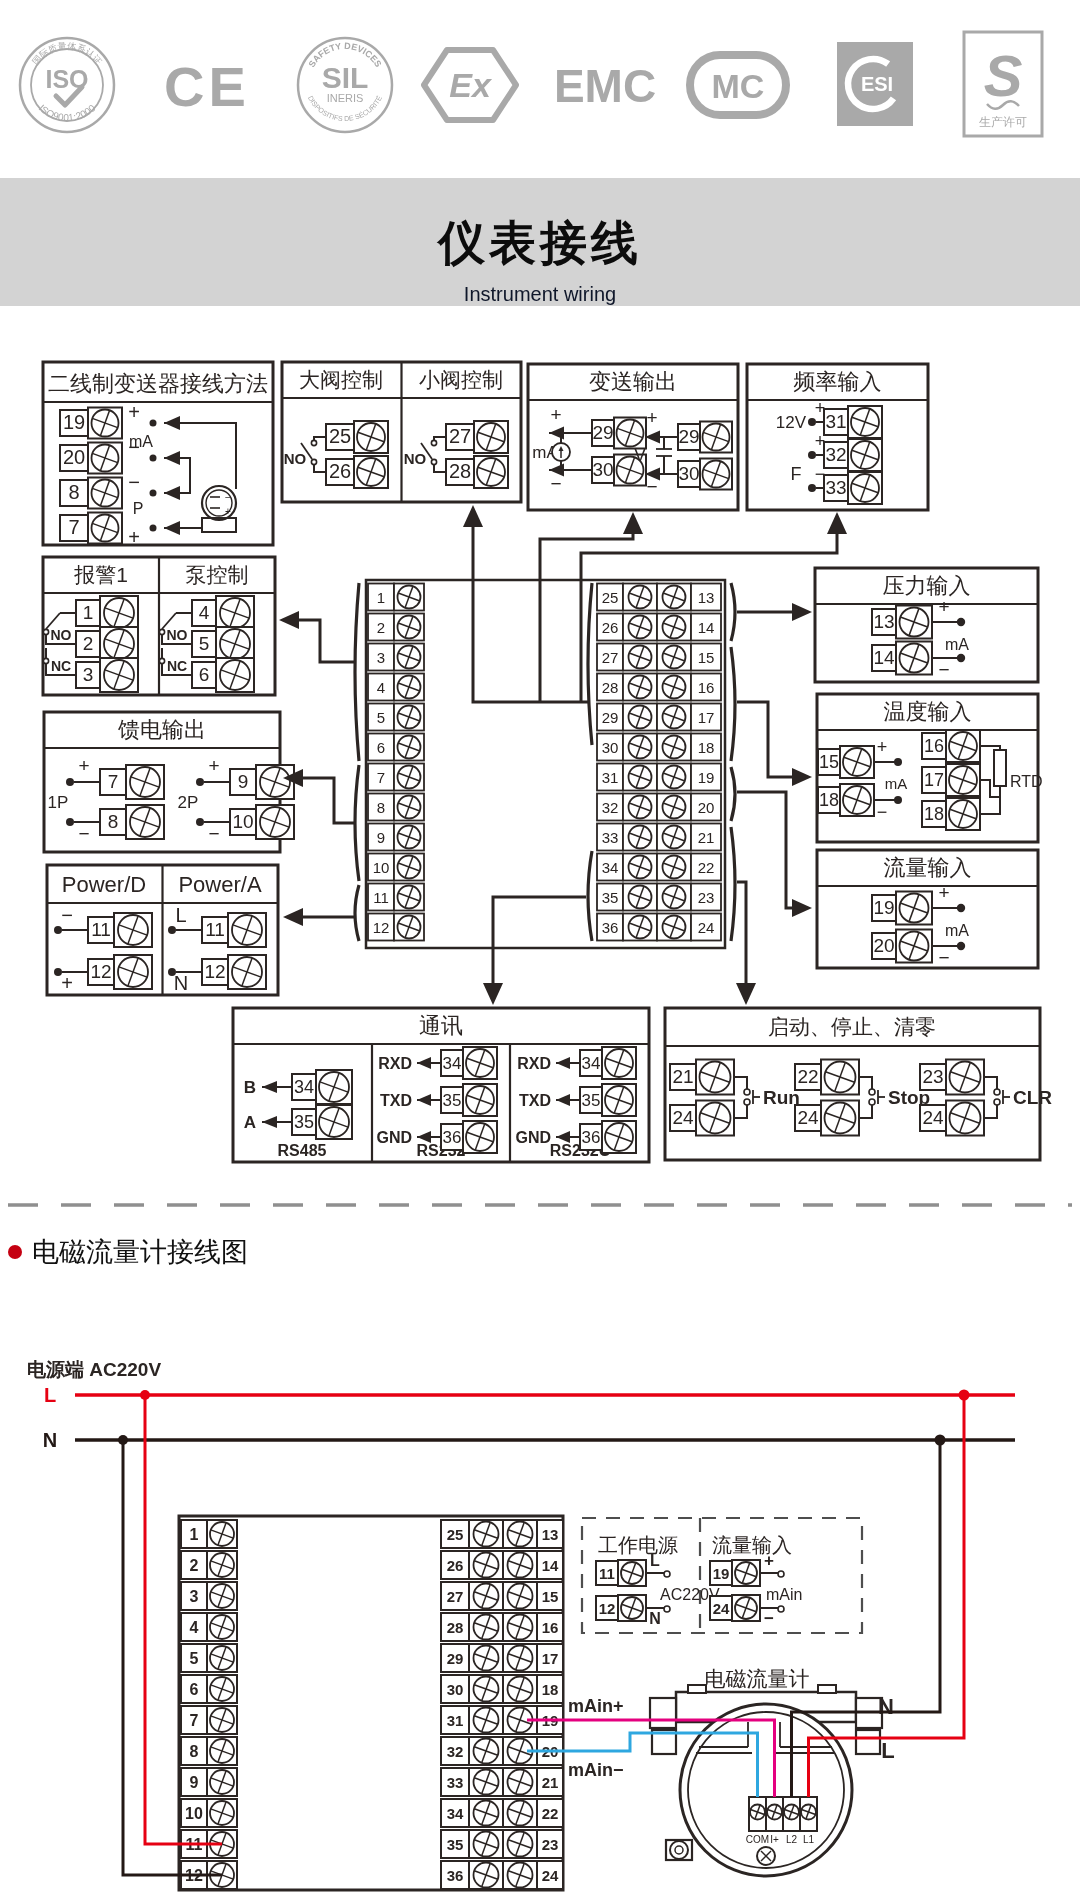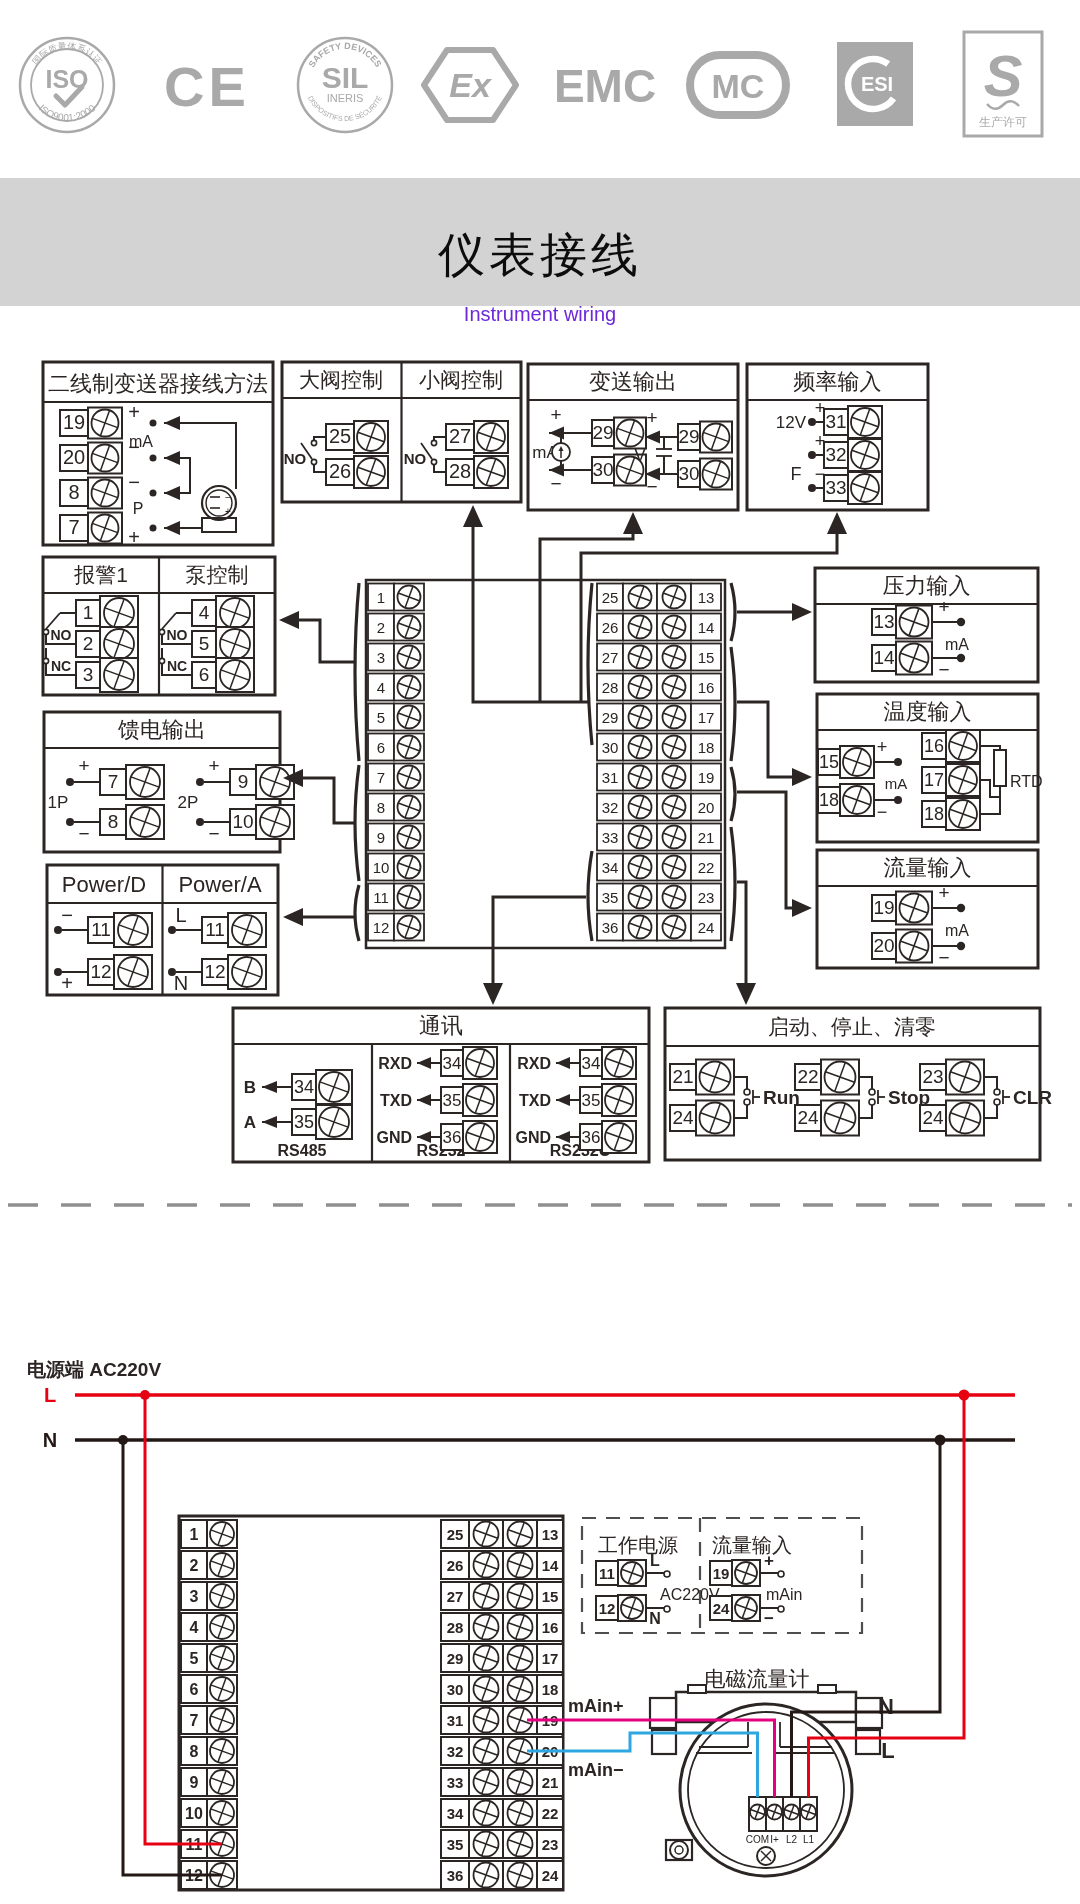--- a/index.html
+++ b/index.html
@@ -1,22 +1,22 @@
 <!DOCTYPE html>
 <html><head>
 <meta charset="utf-8">
 <style>
   html,body{margin:0;padding:0;background:#fff;}
   body{font-family:"Liberation Sans",sans-serif;color:#2b2523;}
   #page{position:relative;width:1080px;height:1904px;background:#fff;overflow:hidden;}
   #logos{position:absolute;top:30px;left:0;width:1080px;height:110px;}
   .logo{position:absolute;top:0;}
   #titleband{position:absolute;top:178px;left:0;width:1080px;height:128px;background:#d3d3d3;text-align:center;}
-  #titleband h1{margin:16px;padding-top:30px;font-size:47px;font-weight:400;color:#0c0c0c;letter-spacing:4px;}
-  #titleband .sub{font-size:20px;color:#6d28d9;margin-top:16px;}
+  #titleband h1{margin:4px;padding-top:30px;font-size:47px;font-weight:700;color:#0c0c0c;letter-spacing:4px;}
+  #titleband .sub{font-size:20px;color:#0f172a;margin-top:8px;}
   #diagram-svg{position:absolute;top:0;left:0;}
   svg text{font-family:"Liberation Sans",sans-serif;}
   .sec-head{position:absolute;top:1234px;left:8px;font-size:27px;font-weight:500;color:#111;display:flex;align-items:center;}
   .sec-head .dot{display:inline-block;width:14px;height:14px;border-radius:50%;background:#c50011;margin-right:10px;}
   .note{position:absolute;top:1288px;left:16px;font-size:25px;font-weight:700;color:#111;}
   .lg{fill:#a9a9a9;}
 </style>
 </head>
 <body>
 
@@ -1223,14 +1223,18 @@
           <polyline points="940,1440 940,1712 791.5,1712 791.5,1797" fill="none" stroke="#231815" stroke-width="3"></polyline>
           <polyline points="964,1395 964,1738 808.5,1738 808.5,1797" fill="none" stroke="#e60012" stroke-width="3"></polyline>
           <polyline points="145,1395 145,1844 222,1844" fill="none" stroke="#e60012" stroke-width="3"></polyline>
           <polyline points="123,1440 123,1875 222,1875" fill="none" stroke="#231815" stroke-width="3"></polyline>
           <text x="568" y="1712" font-size="18" text-anchor="start" font-weight="700" fill="#2b2523">mAin+</text>
           <text x="568" y="1776" font-size="18" text-anchor="start" font-weight="700" fill="#2b2523">mAin−</text>
         </g>
       </g>
     </svg>
 
+  <div class="sec-head">
+    <span class="dot"></span>
+    <span>电磁流量计接线图</span>
+  </div>
 
 </div>
 
 </body></html>

